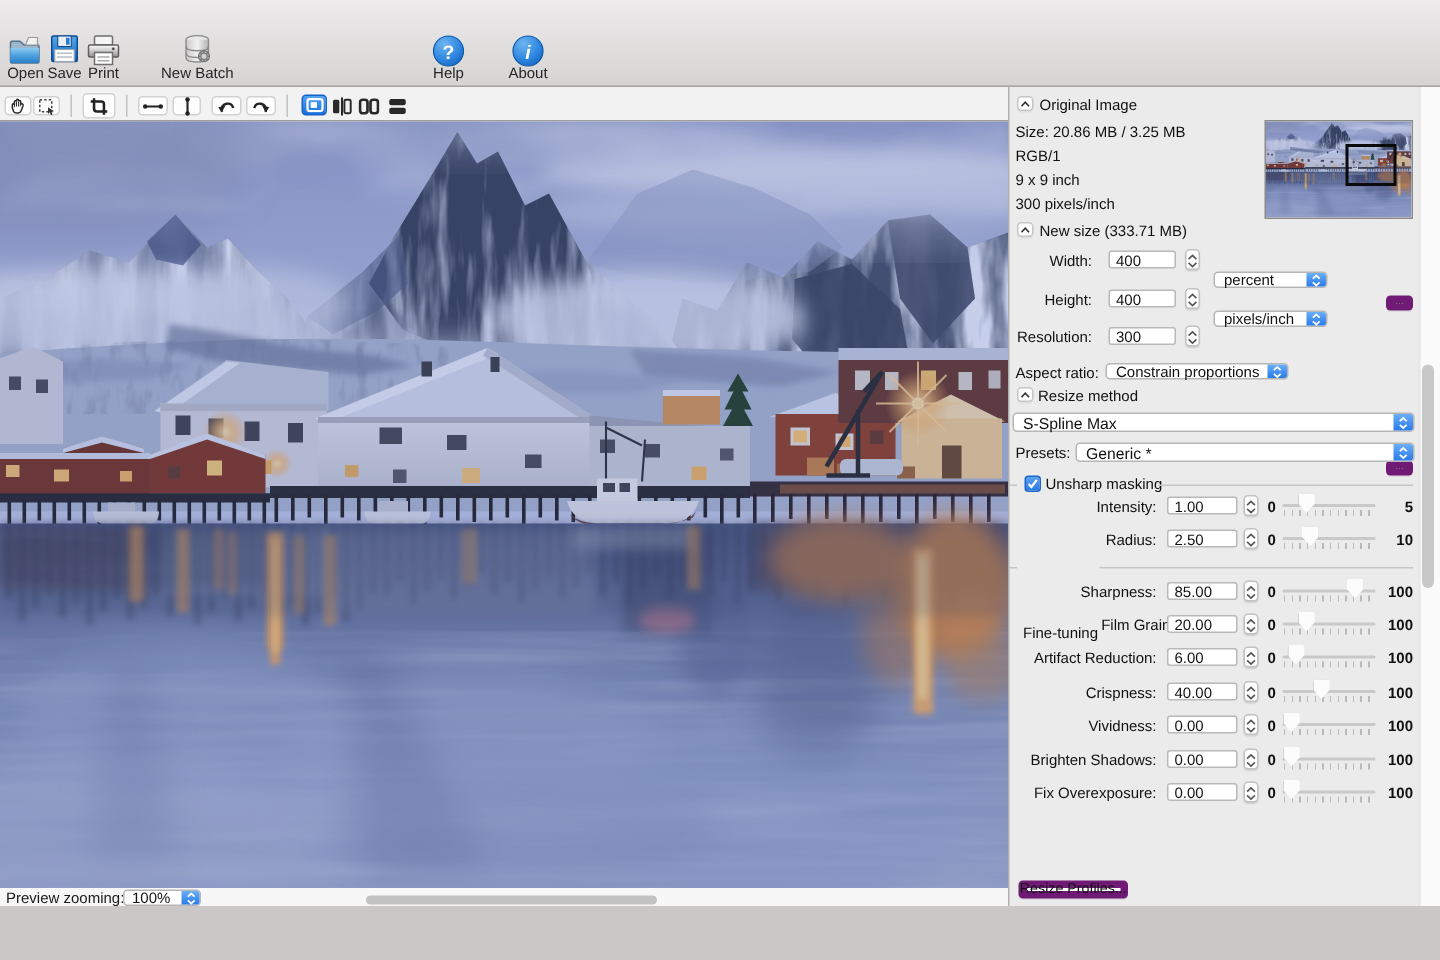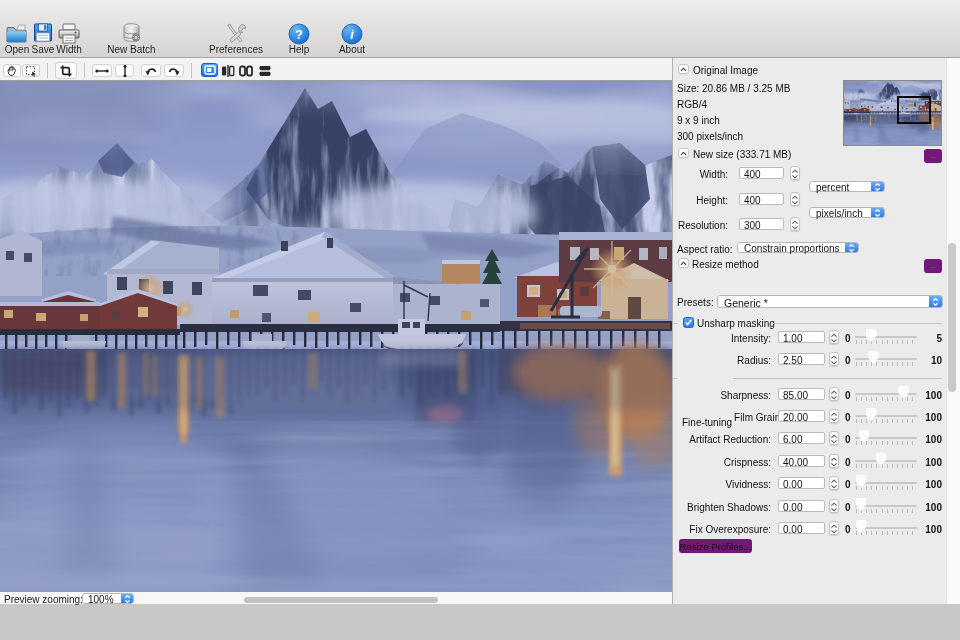--- a/index.html
+++ b/index.html
@@ -33,21 +33,21 @@
   .hdr{position:absolute;font-size:10px;color:#111;}
   .lbl{position:absolute;font-size:10px;color:#111;white-space:nowrap;}
   .rlbl{position:absolute;font-size:10px;color:#111;text-align:right;white-space:nowrap;}
   .fld{position:absolute;background:#fff;border:1px solid #b9b9b9;box-sizing:border-box;border-radius:2px;font-size:10px;color:#111;padding:1px 0 0 4px;}
   .step{position:absolute;width:10px;height:14px;background:#fff;border:1px solid #c2c2c2;border-radius:3px;box-sizing:border-box;box-shadow:0 1px 1px rgba(0,0,0,.12);}
   .step svg{position:absolute;left:0px;top:2px;}
   .dd{position:absolute;background:#fff;border:1px solid #b6b6b6;border-radius:3px;box-sizing:border-box;font-size:10px;color:#111;}
   .dd .t{position:absolute;left:6px;top:0px;white-space:nowrap;}
   .dd .c{position:absolute;right:0;top:0;bottom:0;width:13px;background:linear-gradient(#69aef7,#2a7bea);border-radius:0 2px 2px 0;}
   .dd .c svg{position:absolute;left:3px;top:50%;transform:translateY(-50%);}
-  .mbtn{position:absolute;background:#fff;border:7px solid #701a75;border-radius:3px;box-sizing:border-box;box-shadow:0 1px 0 rgba(0,0,0,.06);}
+  .mbtn{position:absolute;background:#fff;border:5px solid #701a75;border-radius:3px;box-sizing:border-box;box-shadow:0 1px 0 rgba(0,0,0,.06);margin-top:48px;}
   .sl-track{position:absolute;height:2px;background:#c9c9c9;border-radius:1px;}
   .sl-ticks{position:absolute;width:61px;height:4px;background:repeating-linear-gradient(90deg,#b9b9b9 0,#b9b9b9 1px,transparent 1px,transparent 5.1px);}
   .sl-handle{position:absolute;width:11px;height:13px;background:#fcfcfc;clip-path:polygon(8% 0,92% 0,100% 12%,100% 52%,50% 100%,0 52%,0 12%);filter:drop-shadow(0 0 .6px #909090);}
   .num{position:absolute;font-size:10px;font-weight:700;color:#111;}
   .etch{position:absolute;height:1px;background:#c6c6c6;}
 </style>
 </head>
 <body>
 <div id="app">
 
@@ -94,21 +94,21 @@
               <stop offset="0" stop-color="#fdfdfd"></stop>
               <stop offset=".45" stop-color="#cfcfcf"></stop>
               <stop offset="1" stop-color="#8f8f8f"></stop>
             </linearGradient>
           </defs>
       <circle cx="17.5" cy="9.5" r="1" fill="#555"></circle>
       <rect x="5" y="12" width="12" height="8" fill="#fdfdfd" stroke="#6e6e6e" stroke-width="1"></rect>
       <line x1="7" y1="15" x2="15" y2="15" stroke="#aaa" stroke-width="1"></line>
       <line x1="7" y1="17.5" x2="15" y2="17.5" stroke="#aaa" stroke-width="1"></line>
     </svg>
-    <span>Width</span>
+    <span>Print</span>
   </div>
   <div class="titem" style="left:104px;width:55px;">
     <svg width="21" height="20" viewBox="0 0 21 20">
       <defs>
             <linearGradient id="gdb" x1="0" y1="0" x2="1" y2="0">
               <stop offset="0" stop-color="#c9c9c9"></stop>
               <stop offset=".5" stop-color="#f2f2f2"></stop>
               <stop offset="1" stop-color="#b3b3b3"></stop>
             </linearGradient>
           </defs>
@@ -120,30 +120,20 @@
       <circle cx="14.5" cy="14.5" r="1.3" fill="#9a9a9a"></circle>
       <g stroke="#777" stroke-width="1.1">
             <line x1="14.5" y1="10.6" x2="14.5" y2="18.4"></line>
             <line x1="10.6" y1="14.5" x2="18.4" y2="14.5"></line>
             <line x1="11.8" y1="11.8" x2="17.2" y2="17.2"></line>
             <line x1="17.2" y1="11.8" x2="11.8" y2="17.2"></line>
           </g>
       <circle cx="14.5" cy="14.5" r="2.1" fill="#d2d2d2" stroke="#777" stroke-width=".8"></circle>
     </svg>
     <span>New Batch</span>
-  </div>
-  <div class="titem" style="left:208px;width:56px;">
-    <svg width="23" height="21" viewBox="0 0 23 21">
-      <g stroke="#9b9b9b" fill="#d9d9d9">
-        <path d="M3.2 2 L5.2 1 L7.5 4.8 L17.5 17.5 L15.5 19 L5.8 5.8 Z" stroke-width=".9"></path>
-        <path d="M18.5 1.5 Q21.5 2.5 21.3 5.8 L19 5 L17 7.5 L18 9.8 Q15 9.8 14.2 6.8 Q13.8 5 15 3.5 Q16.5 1.6 18.5 1.5 Z" stroke-width=".9" fill="#cfcfcf"></path>
-        <path d="M14.5 8.5 L5.5 16.5 L7 19.5 L16.5 11 Z" stroke-width=".9" fill="#d6d6d6"></path>
-      </g>
-    </svg>
-    <span>Preferences</span>
   </div>
   <div class="titem" style="left:283px;width:32px;">
     <svg width="22" height="22" viewBox="0 0 22 22">
       <defs>
             <radialGradient id="gblu" cx=".35" cy=".25" r=".9">
               <stop offset="0" stop-color="#6cb5f2"></stop>
               <stop offset=".6" stop-color="#2e86e0"></stop>
               <stop offset="1" stop-color="#1260b8"></stop>
             </radialGradient>
           </defs>
@@ -650,21 +640,21 @@
 </div>
 
 <div id="side" class="abs">
   <div class="chev" style="left:5px;top:6px;">
         <svg width="7" height="5" viewBox="0 0 7 5">
           <path d="M1 3.8 L3.5 1.2 L6 3.8" fill="none" stroke="#333" stroke-width="1.1"></path>
         </svg>
       </div>
   <div class="hdr" style="left:20px;top:7px;">Original Image</div>
   <div class="lbl" style="left:4px;top:25px;">Size: 20.86 MB / 3.25 MB</div>
-  <div class="lbl" style="left:4px;top:41px;">RGB/4</div>
+  <div class="lbl" style="left:4px;top:41px;">RGB/1</div>
   <div class="lbl" style="left:4px;top:57px;">9 x 9 inch</div>
   <div class="lbl" style="left:4px;top:73px;">300 pixels/inch</div>
   <div style="position:absolute;left:170px;top:22px;width:99px;height:66px;border:1px solid #8a8a8a;box-sizing:border-box;overflow:hidden;">
     <svg width="97" height="64" viewBox="0 0 672 511" preserveAspectRatio="none">
           <use href="#scene"></use>
         </svg>
     <div style="position:absolute;left:53px;top:15px;width:34px;height:28px;border:2px solid #0a0a0a;box-sizing:border-box;"></div>
   </div>
   <div class="mbtn" style="left:251px;top:91px;width:18px;height:9px;">
         <div style="position:absolute;left:50%;top:50%;transform:translate(-50%,-62%);font-size:7px;color:#777;">...</div>
@@ -722,20 +712,28 @@
         </span>
       </div>
   <div class="chev" style="left:5px;top:200px;">
         <svg width="7" height="5" viewBox="0 0 7 5">
           <path d="M1 3.8 L3.5 1.2 L6 3.8" fill="none" stroke="#333" stroke-width="1.1"></path>
         </svg>
       </div>
   <div class="hdr" style="left:19px;top:201px;">Resize method</div>
   <div class="mbtn" style="left:251px;top:201px;width:18px;height:9px;">
         <div style="position:absolute;left:50%;top:50%;transform:translate(-50%,-62%);font-size:7px;color:#777;">...</div>
+      </div>
+  <div class="dd" style="left:2px;top:217px;width:268px;height:13px;font-size:10.5px;">
+        <span class="t" style="top:1px;">S-Spline Max</span>
+        <span class="c">
+          <svg width="7" height="9" viewBox="0 0 8 10">
+            <path d="M1.4 3.6 L4 1.2 L6.6 3.6 M1.4 6.4 L4 8.8 L6.6 6.4" fill="none" stroke="#fff" stroke-width="1.4"></path>
+          </svg>
+        </span>
       </div>
   <div class="lbl" style="left:4px;top:239px;">Presets:</div>
   <div class="dd" style="left:44px;top:237px;width:226px;height:13px;font-size:10.5px;">
         <span class="t" style="top:1px;">Generic *</span>
         <span class="c">
           <svg width="7" height="9" viewBox="0 0 8 10">
             <path d="M1.4 3.6 L4 1.2 L6.6 3.6 M1.4 6.4 L4 8.8 L6.6 6.4" fill="none" stroke="#fff" stroke-width="1.4"></path>
           </svg>
         </span>
       </div>

